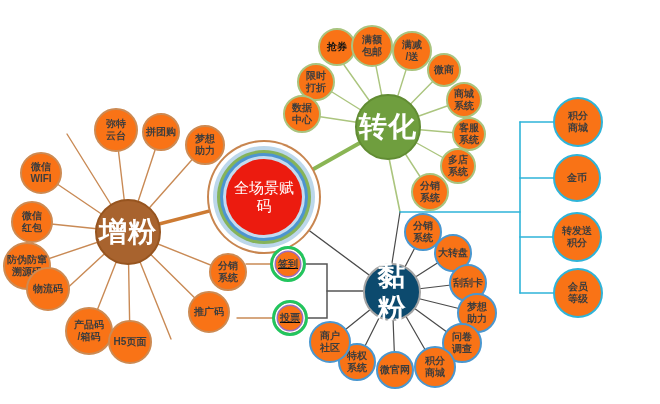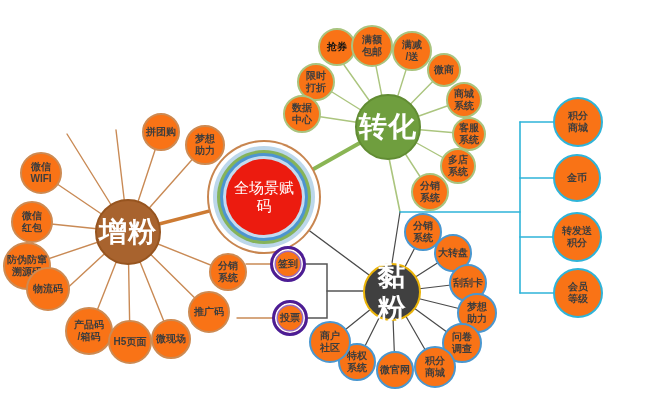--- a/index.html
+++ b/index.html
@@ -17,27 +17,28 @@
   }
   .lbl{
     font-weight:700;font-size:10px;line-height:1.18;color:#3d3d3d;
     white-space:pre-line;
   }
   .n-sat-orange{border:2px solid #cd8a52;}
   .n-sat-green{border:2px solid #a9c47f;}
   .n-sat-blue{border:2px solid #4a97cf;}
   .n-sat-cyan{border:2.5px solid #2fb4d9;}
   .n-sat-purple{
-    border:3px solid #4c1d95;
+    border:3px solid #22c55e;
     box-shadow:inset 0 0 0 1.5px #ffffff,inset 0 0 0 3px #9b6cc0;
+    text-decoration:underline;
   }
   .node.em .lbl{color:#141414;font-weight:800;}
   .n-hub-orange{background:#a8632e;border:2px solid #96541f;}
   .n-hub-green{background:#6f9e3e;border:2px solid #618c33;}
-  .n-hub-blue{background:#404040;border:2px solid #eab308;}
+  .n-hub-blue{background:#0c4a6e;border:2px solid #a3a3a3;}
   .n-hub-orange .lbl,.n-hub-green .lbl,.n-hub-blue .lbl{
     color:#fff;font-size:28px;font-weight:900;letter-spacing:1px;
   }
   .n-center{
     background:#ec1b0f;border:none;
     box-shadow:0 0 0 3px #c3dcf0,0 0 0 6px #4d94d0,0 0 0 9px #85b35a,
                0 0 0 13px #bcd7eb,0 0 0 17px #ffffff,0 0 0 19px #c8854f;
   }
   .n-center .lbl{color:#fff;font-size:15px;font-weight:400;}
 </style>
@@ -101,20 +102,24 @@
       </div>
       <div class="node n-hub-orange" style="left: 95px; top: 199px; height: 66px; width: 66px;">
         <span class="lbl">增粉</span>
       </div>
       <div class="node n-hub-green" style="left: 355px; top: 94px; height: 66px; width: 66px;">
         <span class="lbl">转化</span>
       </div>
       <div class="node n-hub-blue" style="left: 363px; top: 263px; height: 58px; width: 58px;">
         <span class="lbl">黏粉</span>
       </div>
+      <div class="node n-sat-orange" style="left: 94px; top: 108px; height: 44px; width: 44px;">
+        <span class="lbl">弥特
+云台</span>
+      </div>
       <div class="node n-sat-orange" style="left: 142px; top: 113px; height: 38px; width: 38px;">
         <span class="lbl">拼团购</span>
       </div>
       <div class="node n-sat-orange" style="left: 185px; top: 125px; height: 40px; width: 40px;">
         <span class="lbl">梦想
 助力</span>
       </div>
       <div class="node n-sat-orange" style="left: 20px; top: 152px; height: 42px; width: 42px;">
         <span class="lbl">微信
 WIFI</span>
@@ -129,23 +134,20 @@
       </div>
       <div class="node n-sat-orange" style="left: 26px; top: 267px; height: 44px; width: 44px;">
         <span class="lbl">物流码</span>
       </div>
       <div class="node n-sat-orange" style="left: 65px; top: 307px; height: 48px; width: 48px;">
         <span class="lbl">产品码
 /箱码</span>
       </div>
       <div class="node n-sat-orange" style="left: 108px; top: 320px; height: 44px; width: 44px;">
         <span class="lbl">H5页面</span>
-      </div>
-      <div class="node n-sat-orange" style="left: 151px; top: 319px; height: 40px; width: 40px;">
-        <span class="lbl">微现场</span>
       </div>
       <div class="node n-sat-orange" style="left: 188px; top: 291px; height: 42px; width: 42px;">
         <span class="lbl">推广码</span>
       </div>
       <div class="node n-sat-orange" style="left: 209px; top: 253px; height: 38px; width: 38px;">
         <span class="lbl">分销
 系统</span>
       </div>
       <div class="node n-sat-green em" style="left: 318px; top: 28px; height: 38px; width: 38px;">
         <span class="lbl">抢券</span>

